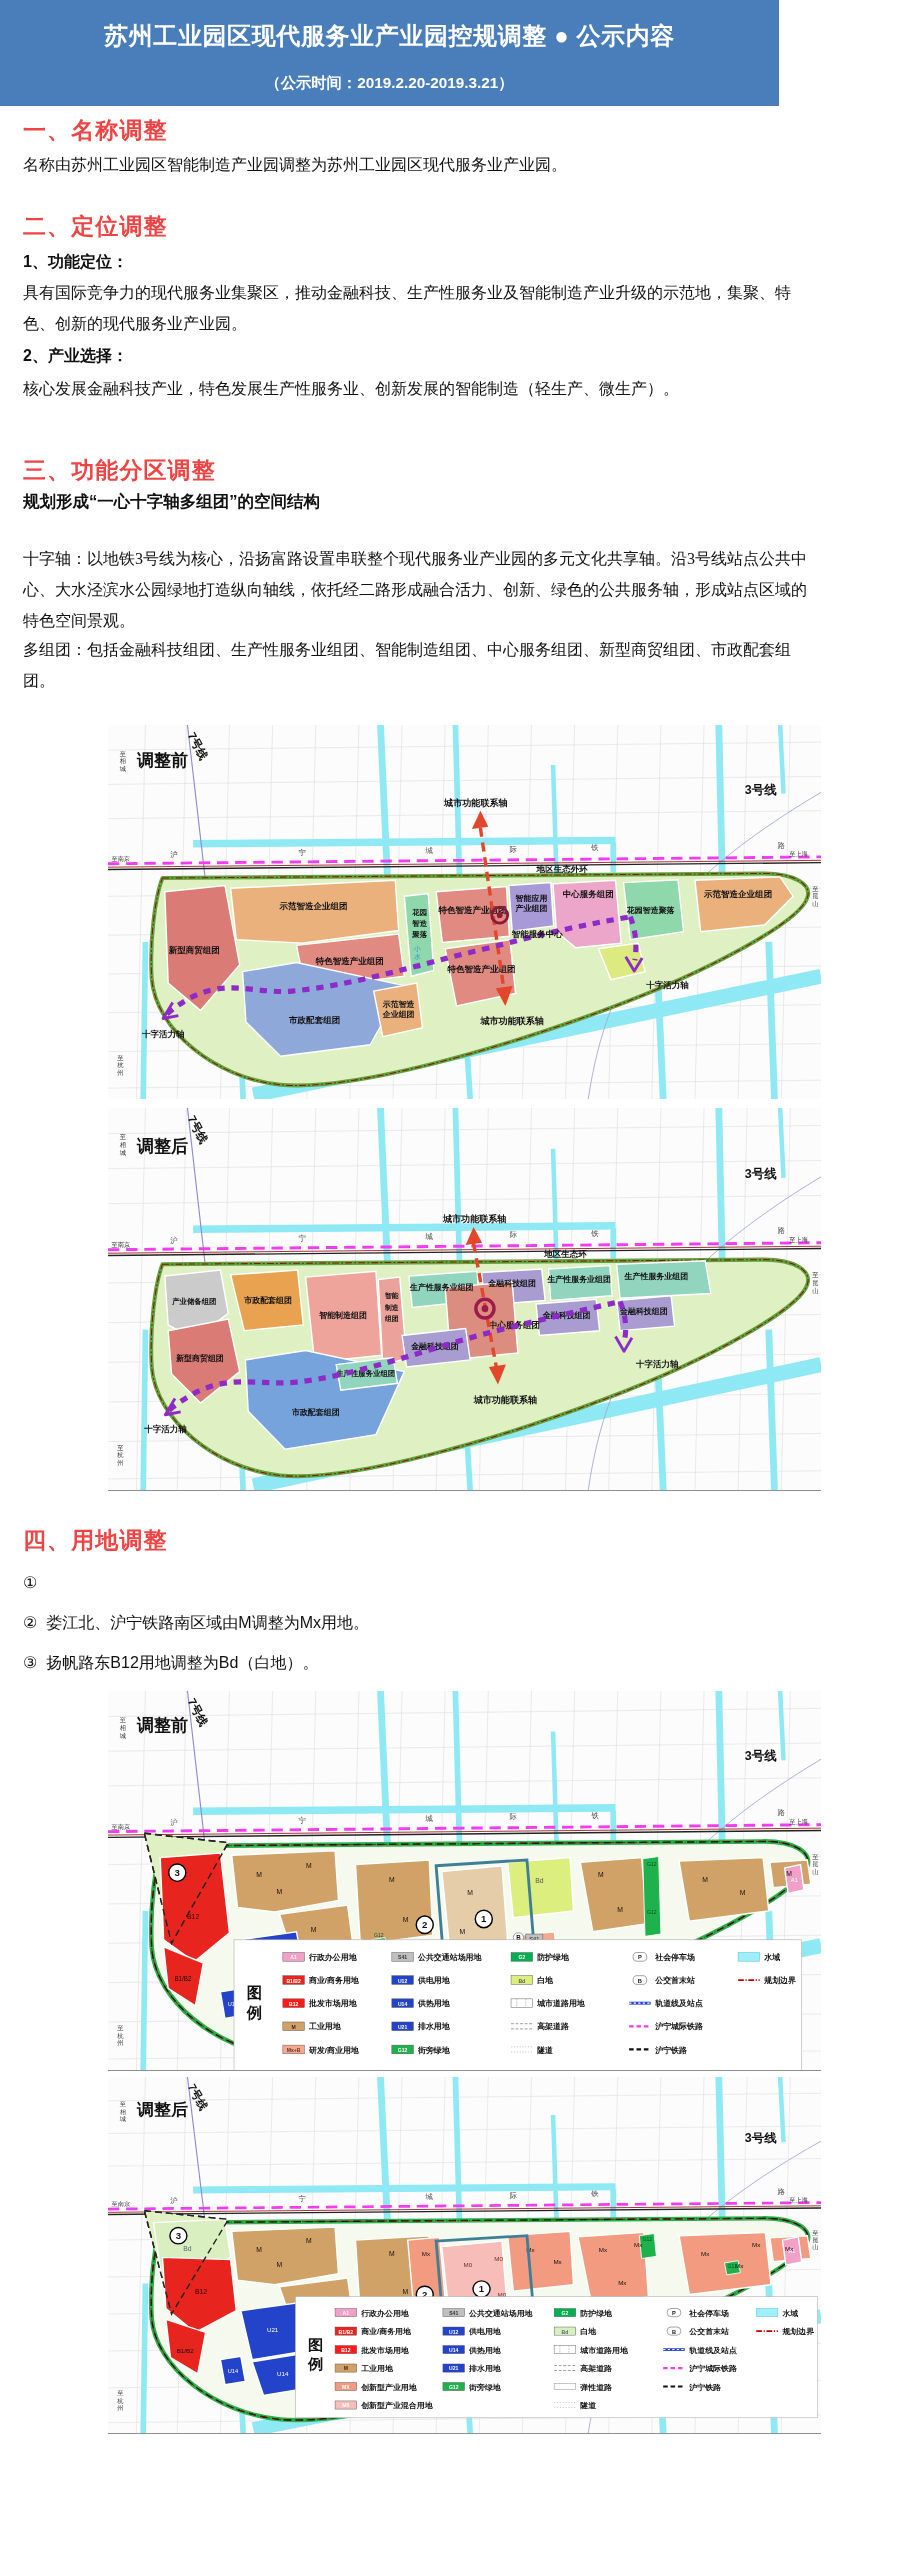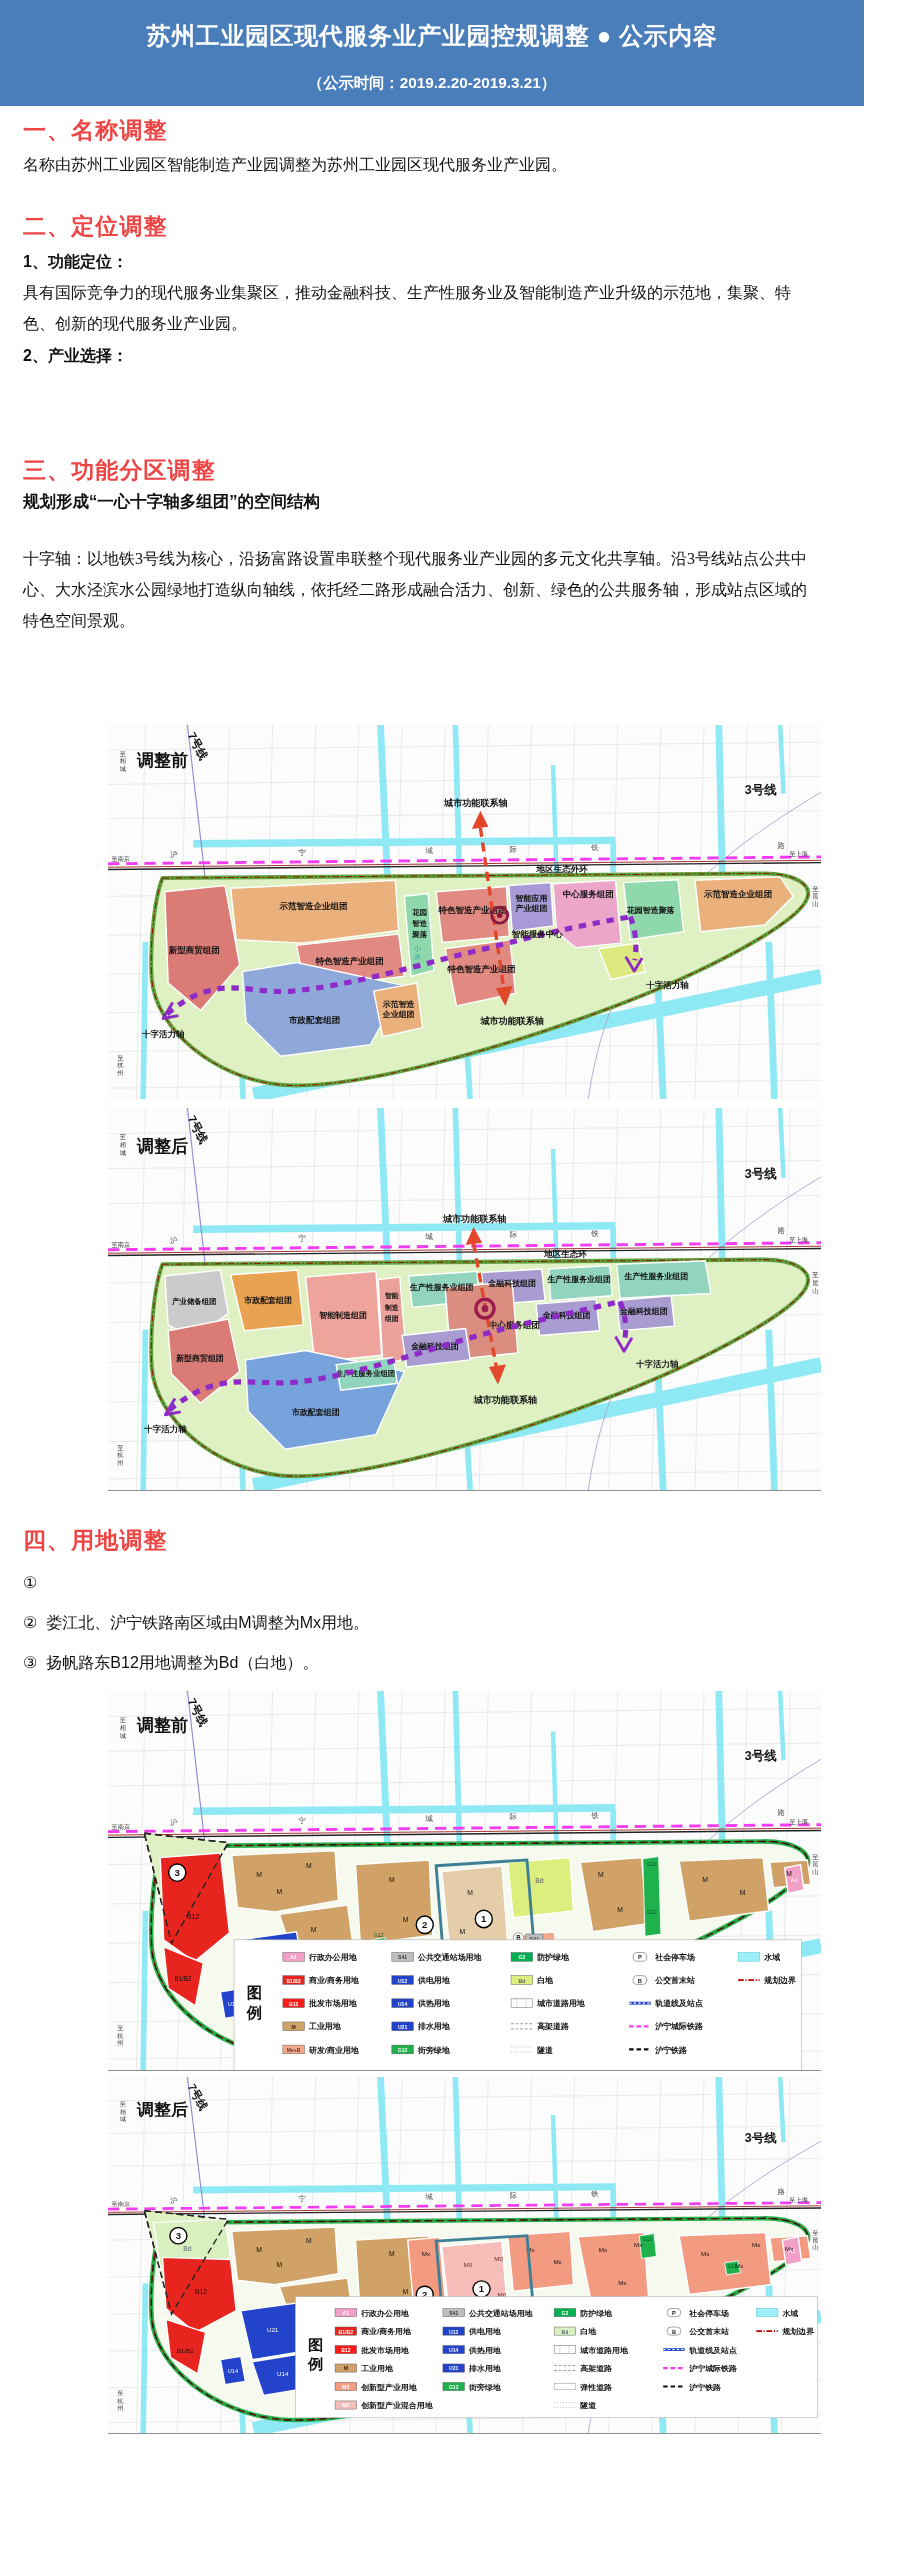--- a/index.html
+++ b/index.html
@@ -1,18 +1,18 @@
 <!DOCTYPE html>
 <html style="font-size:9px"><head>
 <meta charset="utf-8">
 <style>
   html,body{margin:0;padding:0;background:#fff;}
   .page{position:relative;width:902px;height:2576px;background:#fff;overflow:hidden;
         font-family:"Liberation Sans",sans-serif;}
-  .hdr{position:absolute;top:0;left:0;width:864px;height:106px;background:#4A7EBB;text-align:center;}
+  .hdr{position:absolute;top:0;left:0;width:779px;height:106px;background:#4A7EBB;text-align:center;}
   .hdr .t{padding-top:20.4px;font-size:24px;font-weight:bold;color:#fff;letter-spacing:0.6px;}
   .hdr .s{margin-top:21px;font-size:15.3px;font-weight:bold;color:#fff;}
   .h{position:absolute;left:23px;font-size:23px;font-weight:bold;color:#ef4444;letter-spacing:1.1px;white-space:nowrap;}
   .b{position:absolute;left:23px;font-size:16px;font-weight:bold;color:#111;white-space:nowrap;}
   .p{position:absolute;left:23px;width:784px;font-size:16px;line-height:31px;color:#111;font-family:Liberation Serif, serif;}
   .it{position:absolute;left:23px;width:829px;font-size:16px;color:#111;display:flex;gap:9px;}
   .map{position:absolute;left:108px;width:713px;background:#fff;}
   .map svg{display:block;width:100%;height:100%;}
   .bb{border-bottom:0.6px solid #8f8f8f;}
 </style>
@@ -26,24 +26,26 @@
     <div class="s">（公示时间：2019.2.20-2019.3.21）</div>
   </header>
 
   <div class="h" style="top:115px">一、名称调整</div>
   <div class="p" style="top:149px">名称由苏州工业园区智能制造产业园调整为苏州工业园区现代服务业产业园。</div>
 
   <div class="h" style="top:211px">二、定位调整</div>
   <div class="b" style="top:252px">1、功能定位：</div>
   <div class="p" style="top:277px">具有国际竞争力的现代服务业集聚区，推动金融科技、生产性服务业及智能制造产业升级的示范地，集聚、特色、创新的现代服务业产业园。</div>
   <div class="b" style="top:346px">2、产业选择：</div>
+  <div class="p" style="top:373px">核心发展金融科技产业，特色发展生产性服务业、创新发展的智能制造（轻生产、微生产）。</div>
 
   <div class="h" style="top:455px">三、功能分区调整</div>
   <div class="b" style="top:491px;font-size:16.5px">规划形成“一心十字轴多组团”的空间结构</div>
   <div class="p" style="top:543px">十字轴：以地铁3号线为核心，沿扬富路设置串联整个现代服务业产业园的多元文化共享轴。沿3号线站点公共中心、大水泾滨水公园绿地打造纵向轴线，依托经二路形成融合活力、创新、绿色的公共服务轴，形成站点区域的特色空间景观。</div>
+  <div class="p" style="top:634px">多组团：包括金融科技组团、生产性服务业组团、智能制造组团、中心服务组团、新型商贸组团、市政配套组团。</div>
 
   <div class="map" style="top:725px;height:374px">
     <svg viewBox="0 0 1256 655" preserveAspectRatio="none">
         <rect x="0" y="0" width="1256" height="655" fill="#FCFCFC"></rect>
         <path d="M 66 0 L 50 655" stroke="#DCDCDC" stroke-width="1" fill="none"></path>
         <path d="M 138 0 L 122 655" stroke="#DCDCDC" stroke-width="1" fill="none"></path>
         <path d="M 214 0 L 198 655" stroke="#DCDCDC" stroke-width="1" fill="none"></path>
         <path d="M 290 0 L 274 655" stroke="#DCDCDC" stroke-width="1" fill="none"></path>
         <path d="M 366 0 L 350 655" stroke="#DCDCDC" stroke-width="1" fill="none"></path>
         <path d="M 442 0 L 426 655" stroke="#DCDCDC" stroke-width="1" fill="none"></path>

